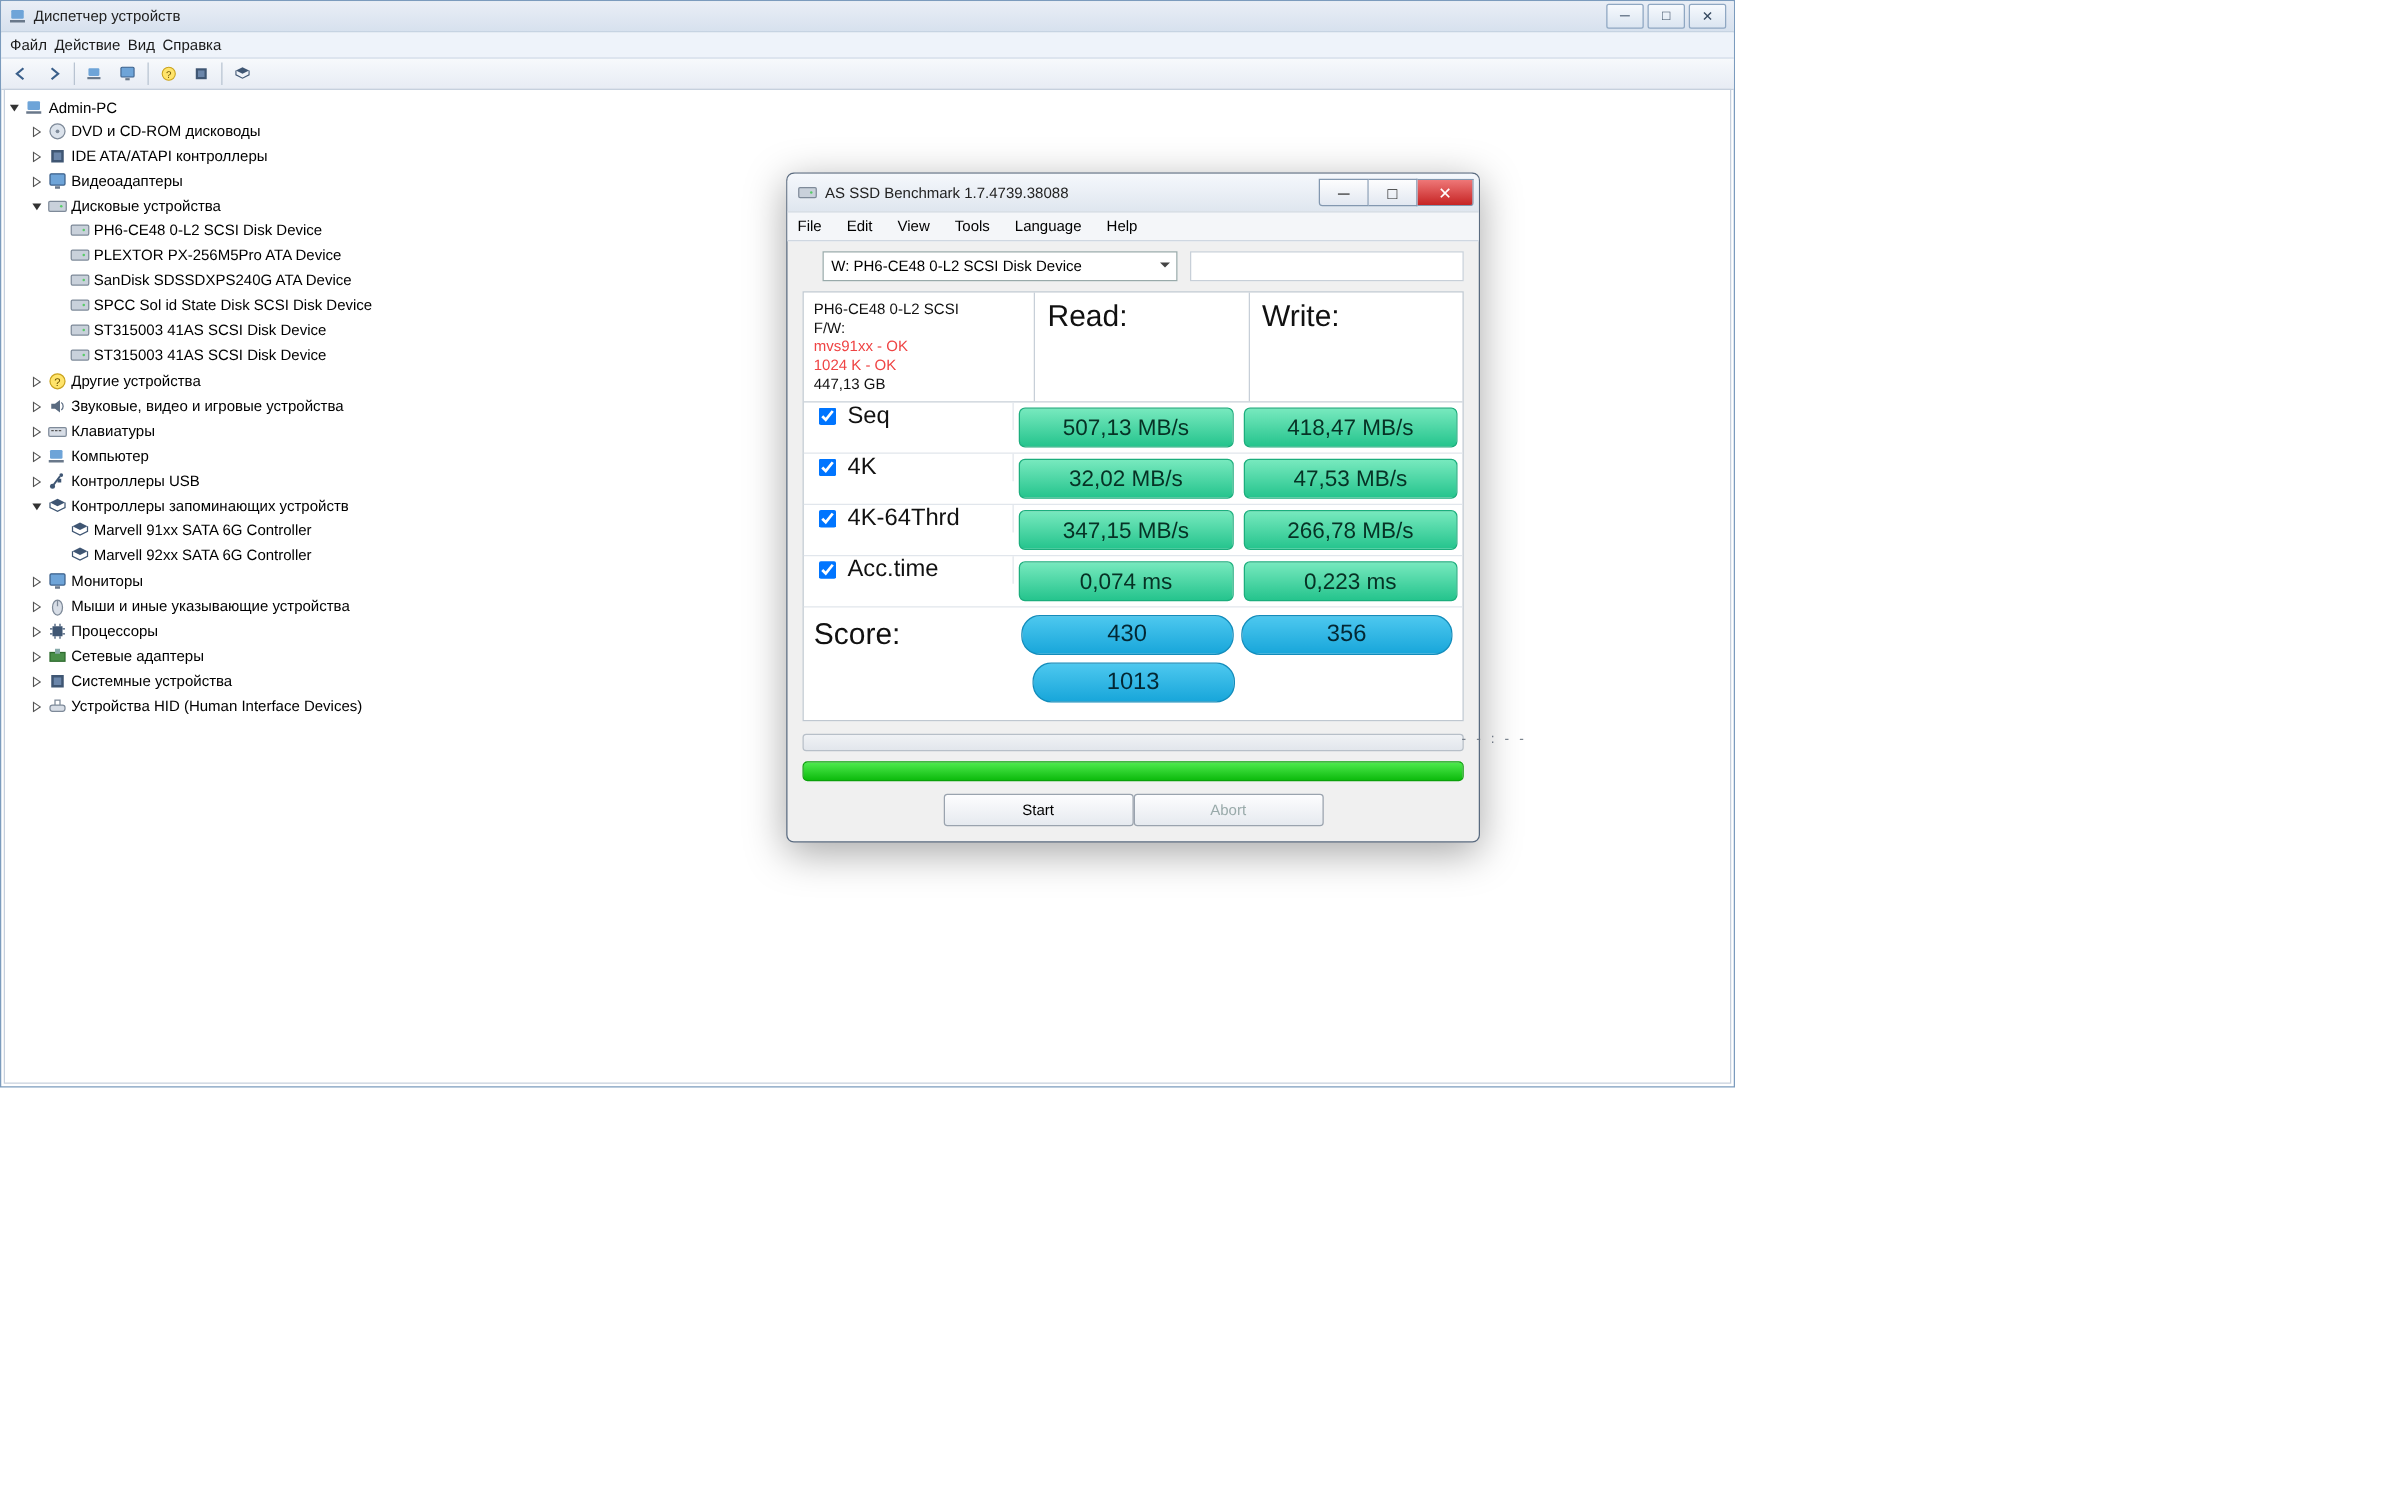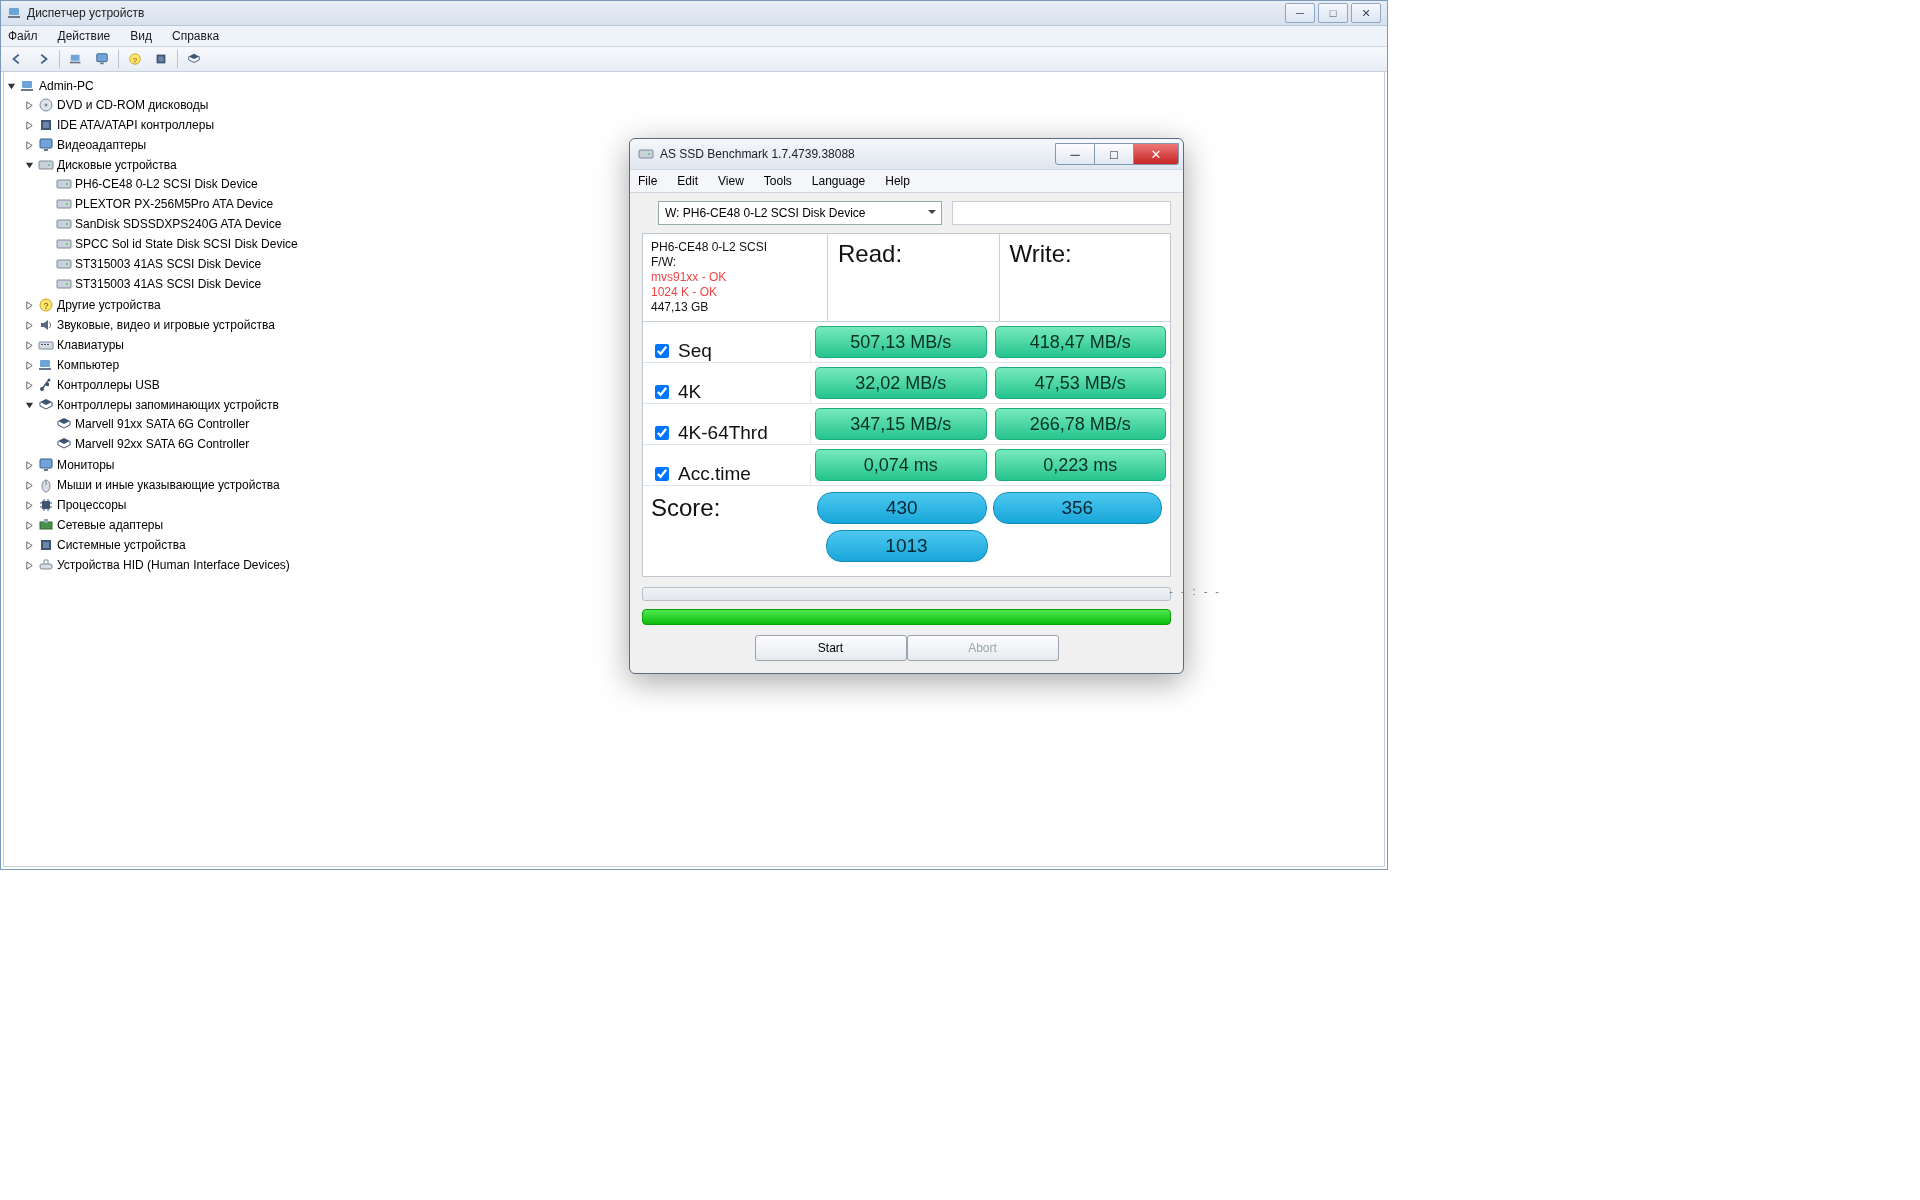--- a/index.html
+++ b/index.html
@@ -3,21 +3,21 @@
 <meta charset="utf-8">
 <style>
 body { margin:0; font-family:"Segoe UI",Tahoma,sans-serif; font-size:12px; background:#fff; overflow:hidden; width:1920px; height:1200px; position:relative; user-select:none; }
 
 
 .dm-window { position:absolute; left:0; top:0; width:1388px; height:870px; background:#fff; border:1px solid #7b9bbd; box-sizing:border-box; }
 .dm-title  { height:24px; background:linear-gradient(#e9eef6,#d7e1ee); border-bottom:1px solid #b7c7da; display:flex; align-items:center; padding:0 6px; color:#222;text-align:center; }
 .dm-title .icon { width:16px; height:16px; margin-right:4px; }
 .dm-title .spacer { flex:1; }
 .dm-title .winbtn { width:28px; height:18px; margin-left:3px; background:linear-gradient(#f6f9fd,#dbe5f1); border:1px solid #8fa7c2; border-radius:2px; display:flex; align-items:center; justify-content:center; font-size:11px; color:#374a60; }
-.dm-menu { height:20px; background:#eef3fa; border-bottom:1px solid #ccd6e3; display:flex; align-items:center; padding:0 4px; gap:14px; color:#1a1a1a; }
+.dm-menu { height:20px; background:#eef3fa; border-bottom:1px solid #ccd6e3; display:flex; align-items:center; padding:0 4px; color:#1a1a1a; }
 .dm-menu span { padding:1px 3px; }
 .dm-toolbar { height:24px; background:linear-gradient(#f7f9fc,#e7ecf4); border-bottom:1px solid #c6d0dd; display:flex; align-items:center; padding:0 4px; gap:2px; }
 .dm-toolbar .tbtn { width:22px; height:20px; display:flex; align-items:center; justify-content:center; border:1px solid transparent; border-radius:2px; }
 .dm-toolbar .tbtn svg { width:14px; height:14px; }
 .dm-toolbar .sep { width:1px; height:18px; background:#b8c3d1; margin:0 2px; }
 .dm-body { position:absolute; left:2px; right:2px; top:70px; bottom:2px; overflow:auto; border:1px solid #c6d0dd; box-sizing:border-box; padding:4px 0 4px 2px; }
 
 .tree ul { list-style:none; margin:0; padding-left:18px; }
 .tree > ul { padding-left:0; }
 .tree li { padding:1px 0 1px 0; white-space:nowrap; }
@@ -44,21 +44,21 @@
 .as-sel { width:258px; height:22px; border:1px solid #9aa; background:#fff; display:flex; align-items:center; padding:0 18px 0 6px; position:relative; font-size:12px;margin-left:16px; }
 .as-sel::after { content:""; position:absolute; right:5px; top:8px; border:4px solid transparent; border-top-color:#444; }
 .as-txt { flex:1; height:22px; border:1px solid #c7cfd8; background:#fff; }
 
 .as-grid { border:1px solid #bfc7d0; background:#fff; }
 .as-grid .hdr { display:flex; border-bottom:1px solid #c7cfd8; }
 .as-grid .c1 { width:168px; padding:6px 8px; border-right:1px solid #c7cfd8; font-size:12px; line-height:15px; color:#111; }
 .as-grid .c1 .grn { color:#ef4444; }
 .as-grid .c2,.as-grid .c3 { flex:1; padding:6px 10px; display:flex; align-items:flex-start; font-size:24px; color:#111; }
 .as-grid .c2 { border-right:1px solid #c7cfd8; }
-.as-grid .trow { display:flex; align-items:flex-end; height:40px; border-bottom:1px solid #e1e6ec; }
+.as-grid .trow { display:flex; align-items:flex-start; height:40px; border-bottom:1px solid #e1e6ec; }
 .as-grid .trow .l { width:168px; display:flex; align-items:center; gap:6px; padding:0 8px; border-right:1px solid #e1e6ec; font-size:19px; color:#111; box-sizing:border-box; }
 .as-grid .trow input[type=checkbox]{ width:14px; height:14px; }
 .as-grid .pill { flex:1; margin:4px 4px; height:30px; border-radius:5px; display:flex; align-items:center; justify-content:center; font-size:18px; color:#063225; background:linear-gradient(#77e9be,#25c48d); border:1px solid #1cae7d; }
 .as-grid .srow { display:flex; align-items:center; padding:6px 8px 14px 8px; gap:6px; flex-wrap:wrap; }
 .as-grid .srow .sl { width:160px; font-size:24px; color:#111; }
 .as-grid .bpill { height:30px; border-radius:15px; display:flex; align-items:center; justify-content:center; font-size:19px; color:#032733; background:linear-gradient(#4dc8ef,#18a6da); border:1px solid #128cbb; }
 .as-grid .bpill.w { flex:1; }
 .as-grid .srow .center { width:100%; display:flex; justify-content:center; }
 .as-grid .bpill.tot { width:160px; }
 

